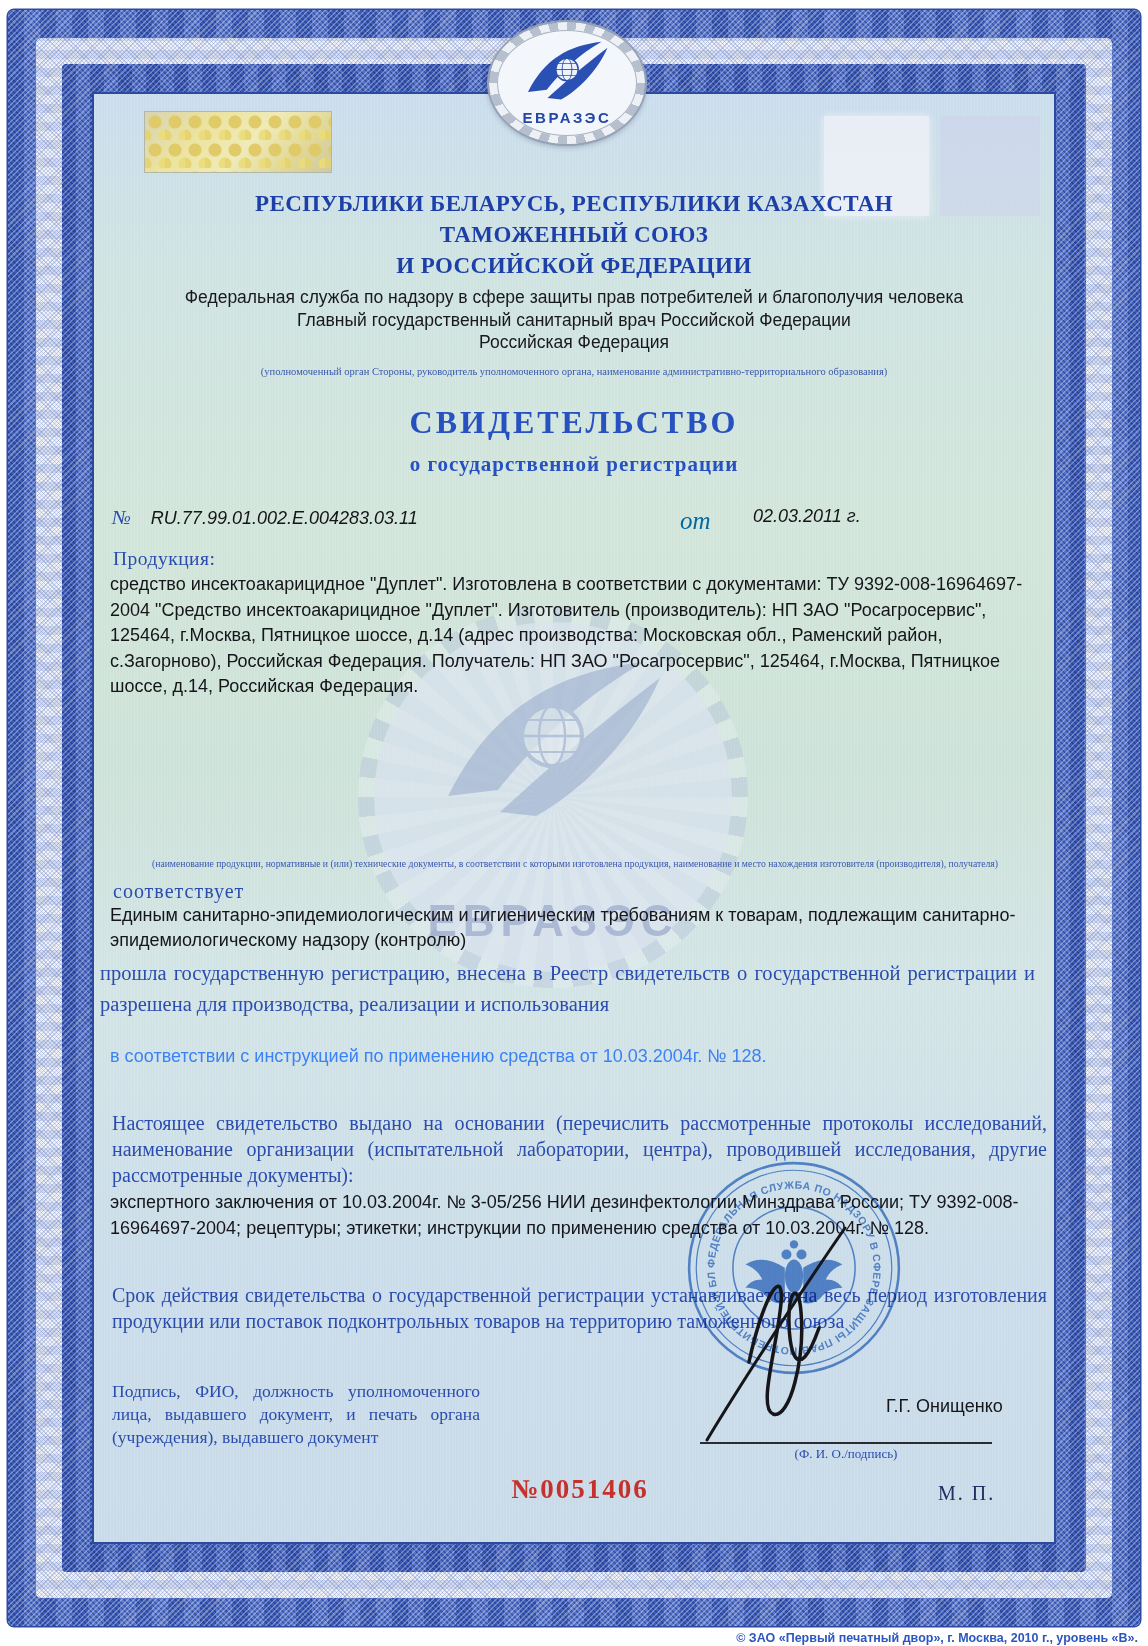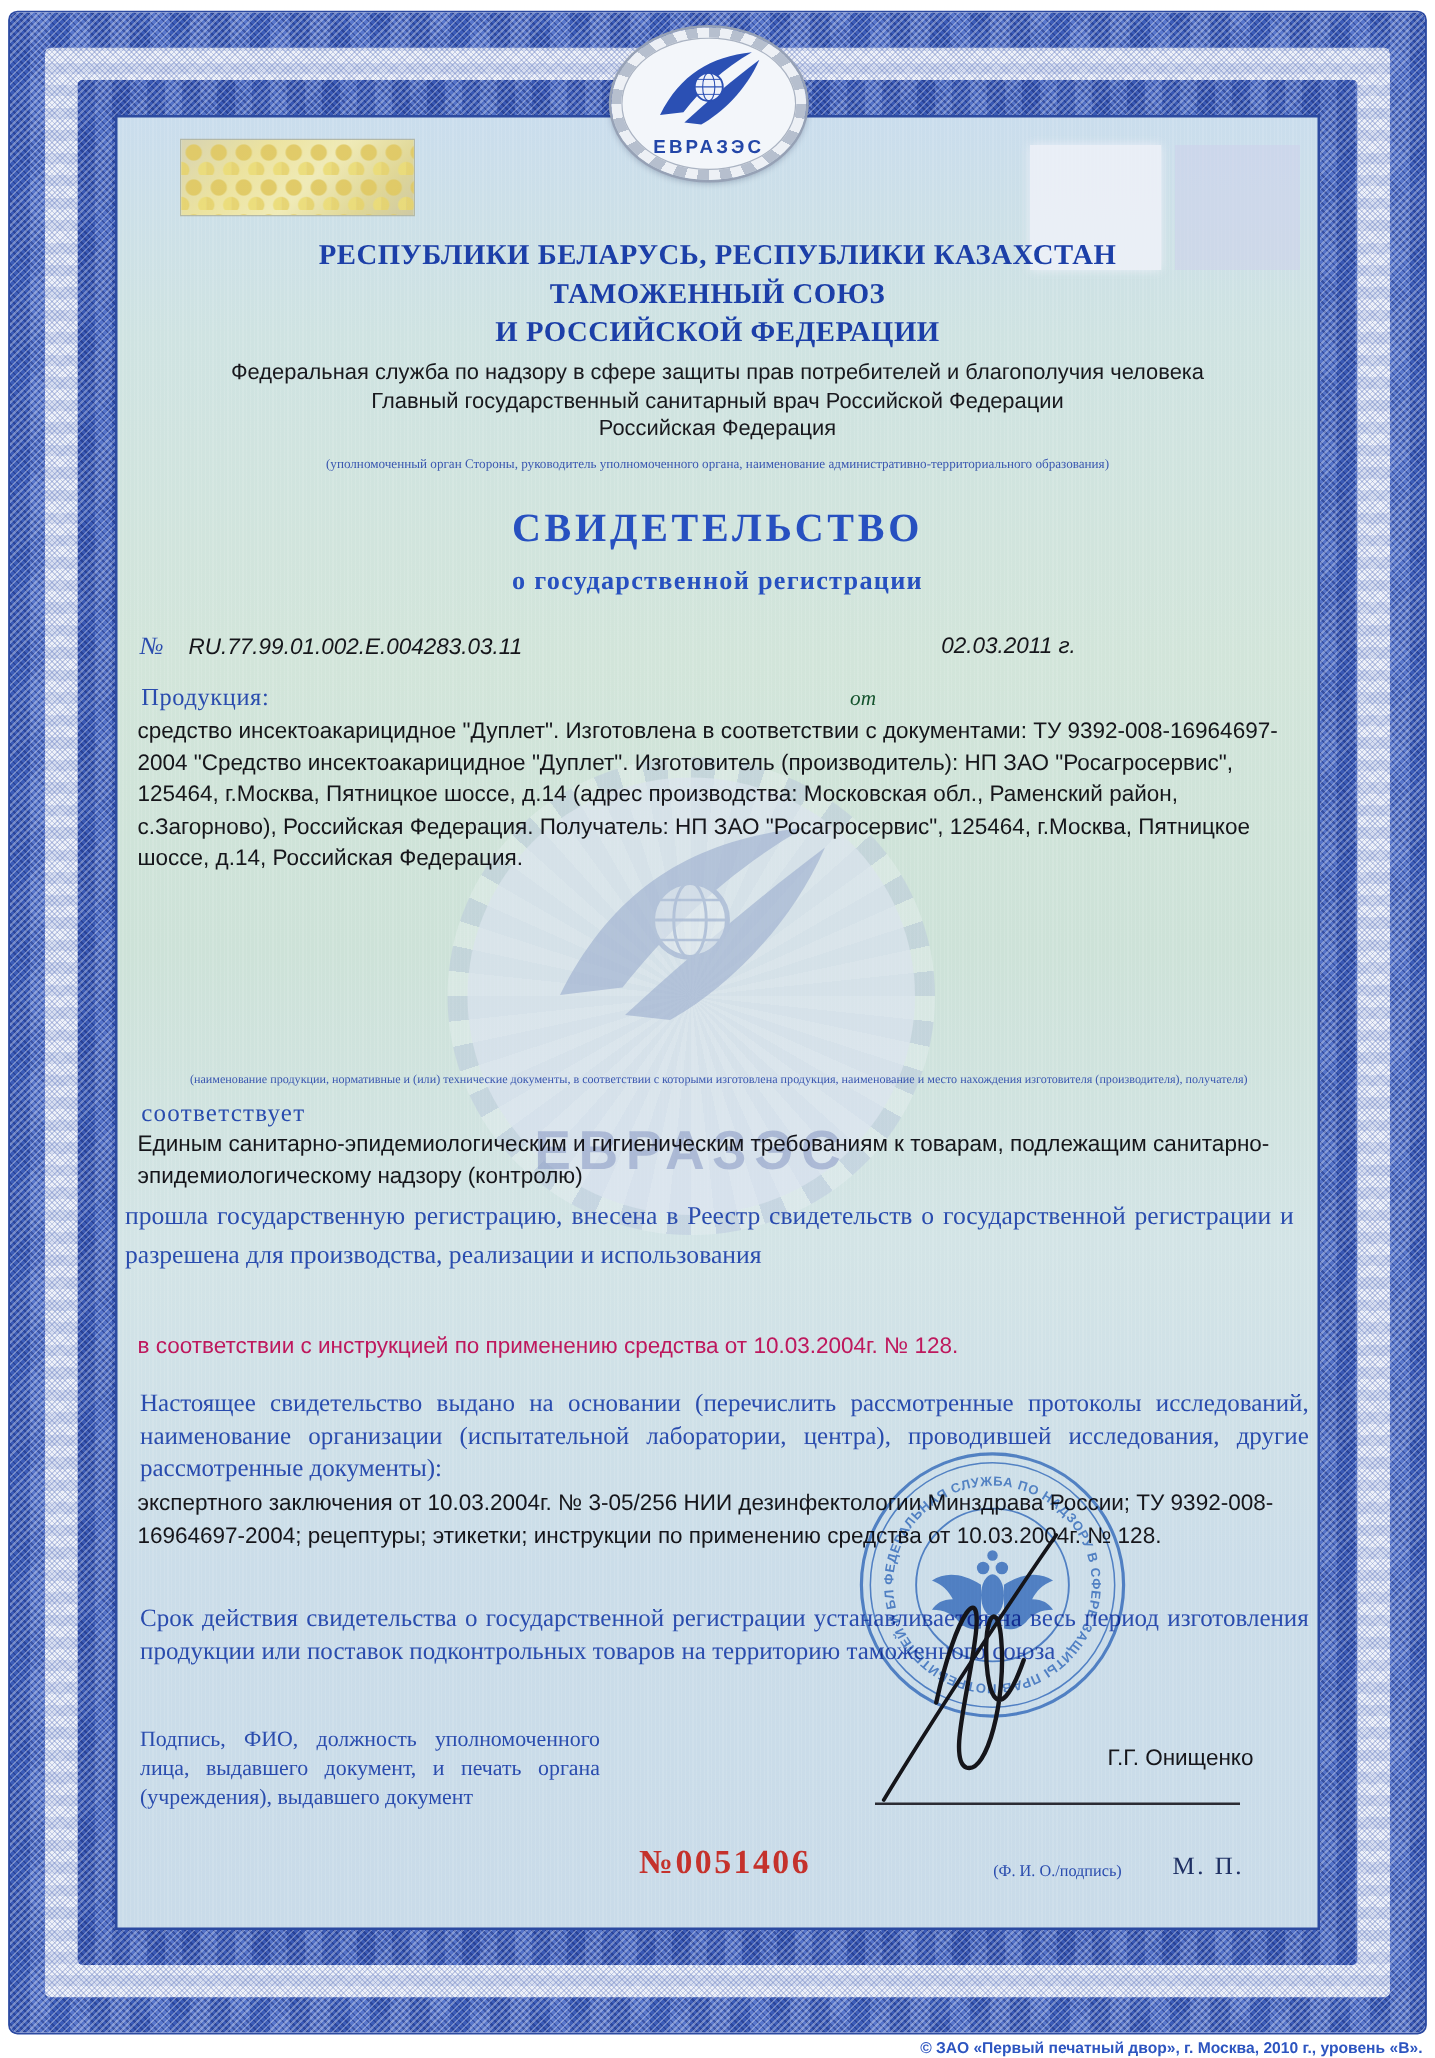--- a/index.html
+++ b/index.html
@@ -83,21 +83,21 @@
   #authority{left:100px;right:100px;top:286px;color:#18181d;font-size:17.5px;line-height:22.5px;z-index:3;}
   #authority-footnote{left:100px;right:100px;top:366px;color:#3a57b0;font-size:10.5px;z-index:3;}
 
   #title-main{left:100px;right:100px;top:404px;color:#2750c0;font-weight:bold;font-size:32px;letter-spacing:3px;z-index:3;text-align:center;}
   #title-sub{left:100px;right:100px;top:452px;color:#2750c0;font-weight:bold;font-size:21px;letter-spacing:1px;z-index:3;}
 
   
   #numrow{left:112px;right:100px;top:506px;z-index:3;font-style:italic;}
   #numrow .nosign{color:#2a4cae;font-size:20px;margin-right:20px;}
   #numrow .regnum{color:#15151a;font-family:"Liberation Sans",sans-serif;font-size:18px;}
-  #numrow .ot{color:#14532d;font-size:17px;position:absolute;left:568px;top:1px;margin-top:42px;}
+  #numrow .ot{color:#0369a1;font-size:25px;position:absolute;left:568px;top:1px;}
   #numrow .date{color:#15151a;font-family:"Liberation Sans",sans-serif;font-size:18px;position:absolute;left:600px;margin-left:41px;}
 
   
   #product-label{left:113px;top:548px;color:#2a4cae;font-size:19.5px;letter-spacing:.5px;z-index:3;}
   #product-text{left:110px;width:938px;top:572px;color:#15151a;font-size:18px;line-height:25.5px;z-index:3;}
   #product-footnote{left:95px;width:960px;top:858px;color:#3a57b0;font-size:9.7px;white-space:nowrap;z-index:3;}
 
   
   #watermark{
     left:358px;top:606px;width:390px;height:382px;border-radius:50%;
@@ -109,32 +109,32 @@
   #watermark-label{
     position:absolute;left:0;right:0;bottom:26px;text-align:center;
     font-family:"Liberation Sans",sans-serif;font-weight:bold;font-size:44px;
     letter-spacing:6px;color:rgba(118,133,188,.60);
   }
 
   
   #conformity-label{left:113px;top:880px;color:#2a4cae;font-size:20px;letter-spacing:1px;z-index:3;}
   #conformity-text{left:110px;width:935px;top:903px;color:#15151a;font-size:18px;line-height:25px;z-index:3;}
   #reg-statement{left:100px;width:935px;top:958px;color:#2a4cae;font-size:20.5px;line-height:31px;z-index:3;}
-  #reg-addendum{left:110px;width:935px;top:1046px;color:#be185d;font-size:18px;z-index:3;margin-top:20px;}
+  #reg-addendum{left:110px;width:935px;top:1046px;color:#3b82f6;font-size:18px;z-index:3;}
   #basis-template{left:112px;width:935px;top:1110px;color:#2a4cae;font-size:20px;line-height:26px;z-index:3;}
   #basis-filled{left:110px;width:945px;top:1190px;color:#15151a;font-size:18px;line-height:25.5px;z-index:3;}
   #validity{left:112px;width:935px;top:1282px;color:#2a4cae;font-size:20px;line-height:26px;z-index:3;}
 
   
   #stamp{left:682px;top:1156px;width:224px;height:224px;z-index:4;opacity:.88;mix-blend-mode:multiply;}
   #signature{left:693px;top:1212px;width:180px;height:240px;z-index:6;}
   #sig-caption{left:112px;width:368px;top:1380px;color:#2a4cae;font-size:17.5px;line-height:23px;z-index:3;}
   #signatory-name{left:886px;top:1396px;color:#15151a;font-size:18px;z-index:6;}
   #sig-line{left:700px;width:292px;top:1442px;border-top:2px solid #2b2b33;z-index:6;}
-  #sig-line-caption{left:700px;width:292px;top:1446px;color:#2a4cae;font-size:13px;z-index:6;margin-top:43px;}
+  #sig-line-caption{left:700px;width:292px;top:1446px;color:#2a4cae;font-size:13px;z-index:6;}
   #serial{left:430px;width:300px;top:1474px;color:#c5322c;font-weight:bold;font-size:27px;letter-spacing:2px;z-index:3;}
   #seal-place{left:938px;top:1482px;color:#1e2f63;font-size:20px;letter-spacing:2px;z-index:3;}
 
   
   #imprint{right:10px;bottom:1px;color:#2d55c0;font-size:12.5px;font-weight:bold;z-index:3;}
 </style>
 </head>
 <body>
 
 <div class="abs" id="band-outer"></div>

